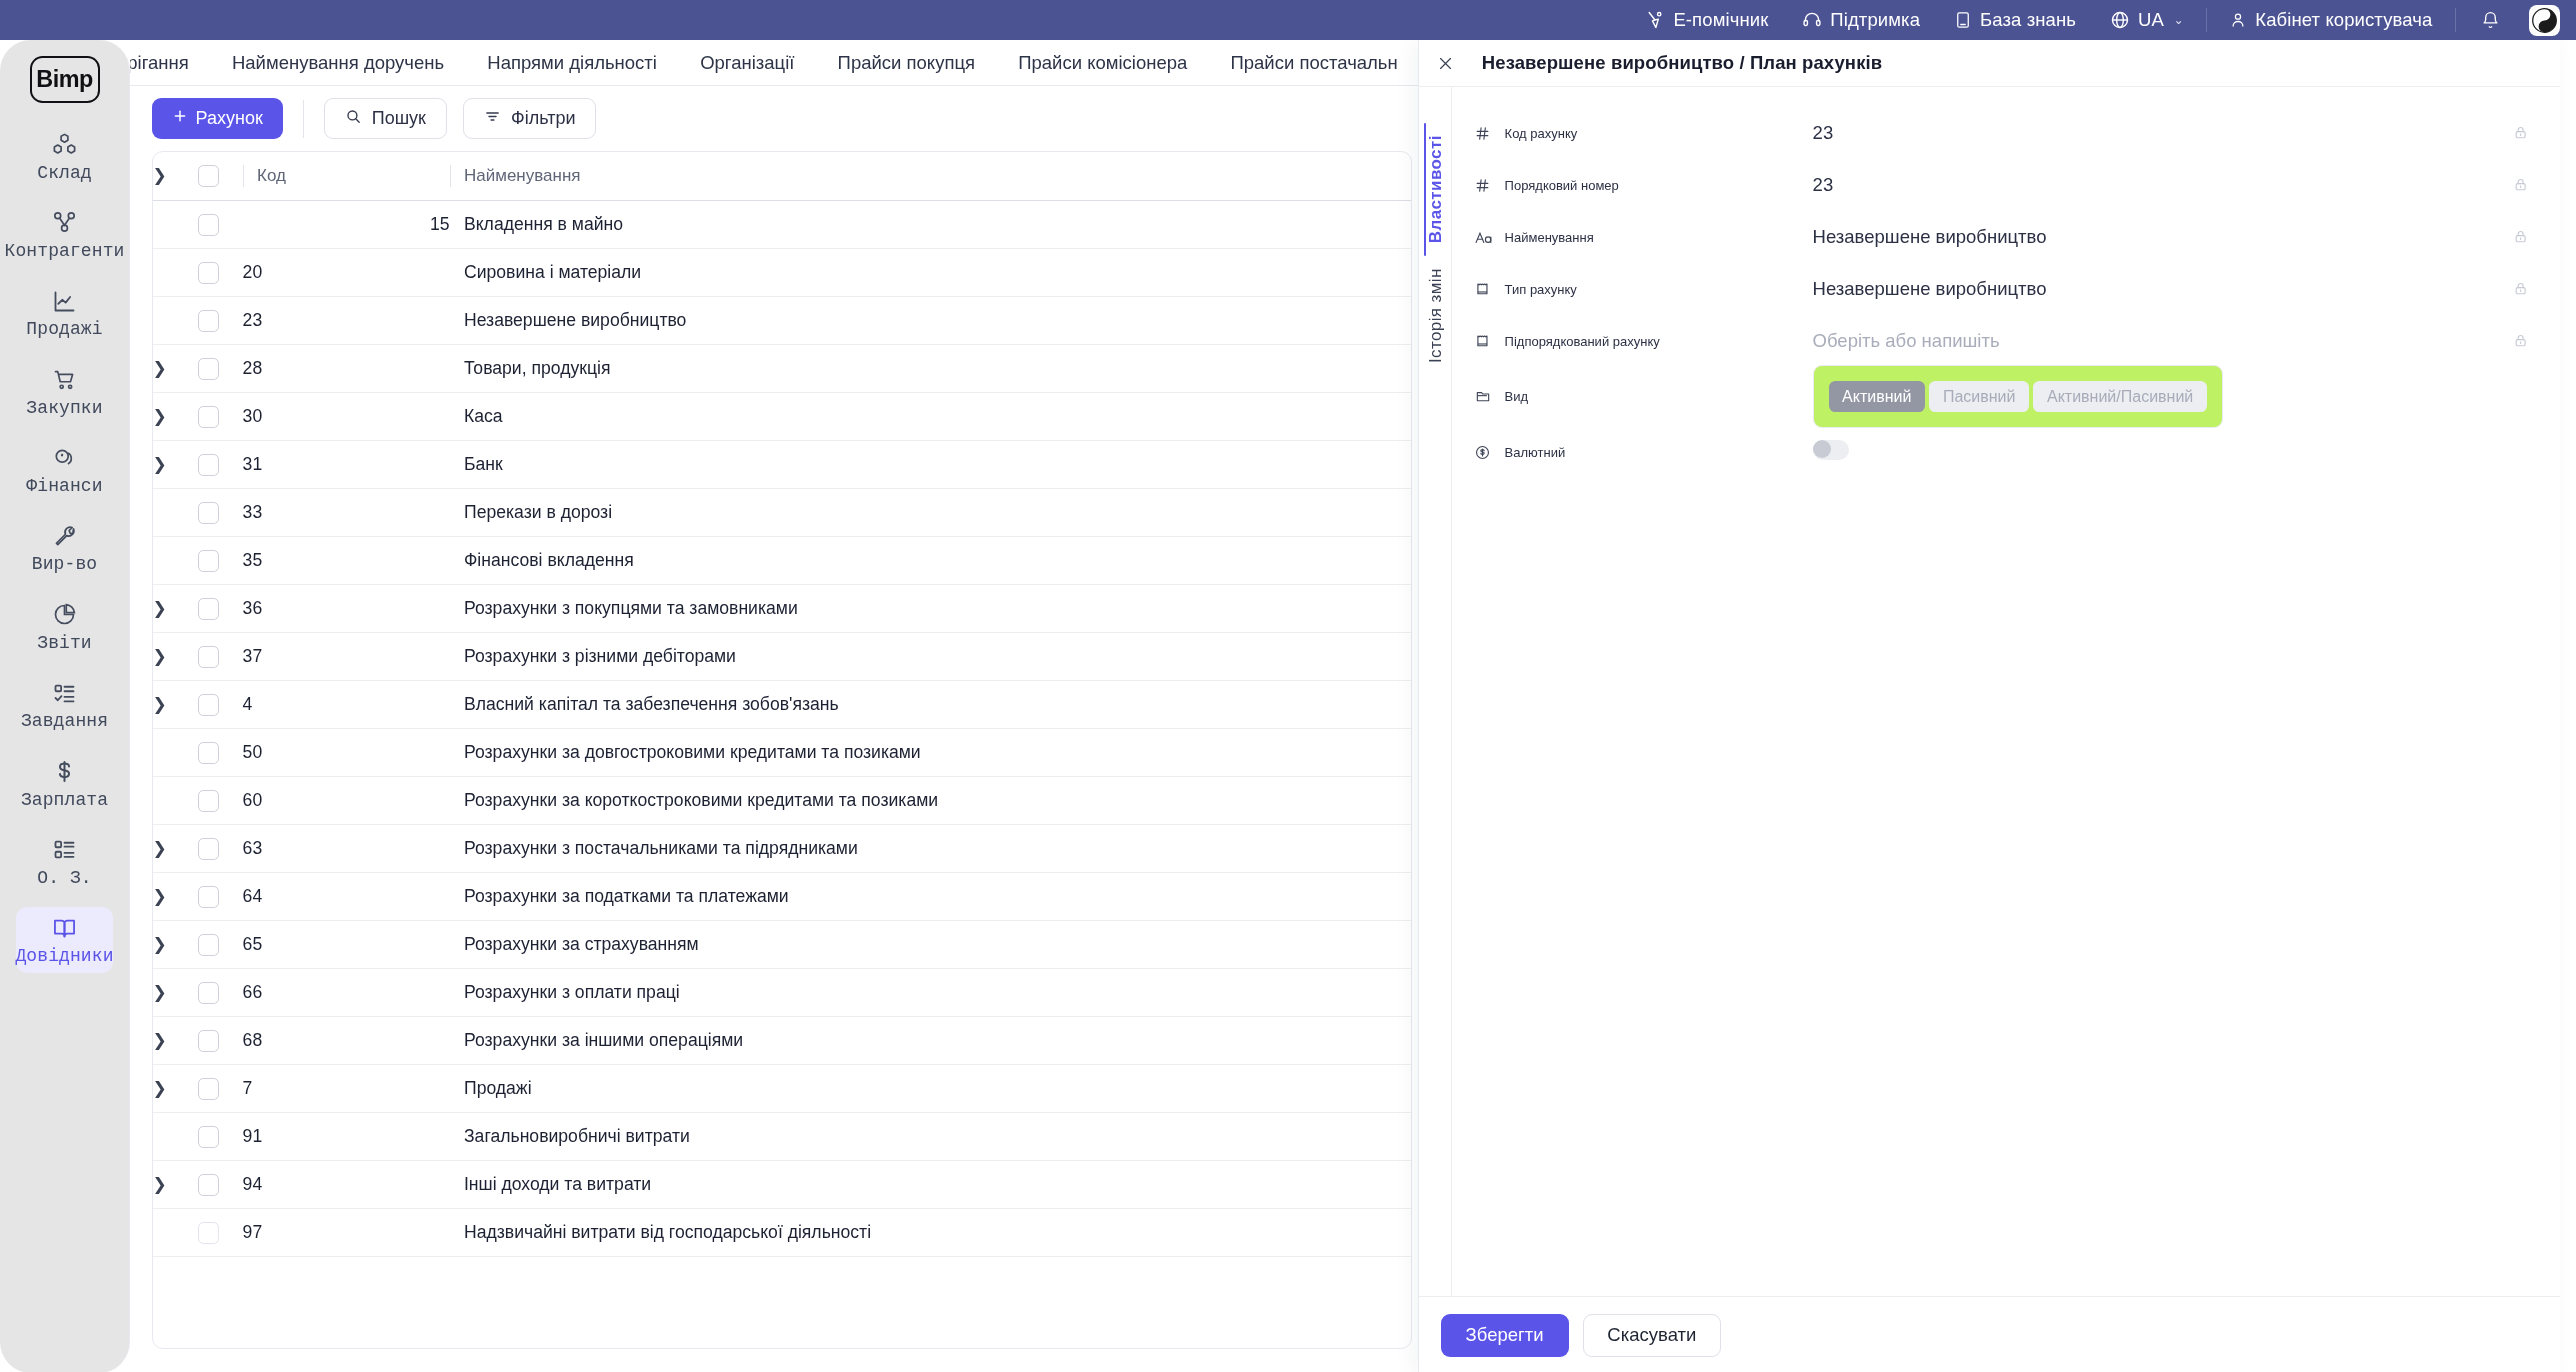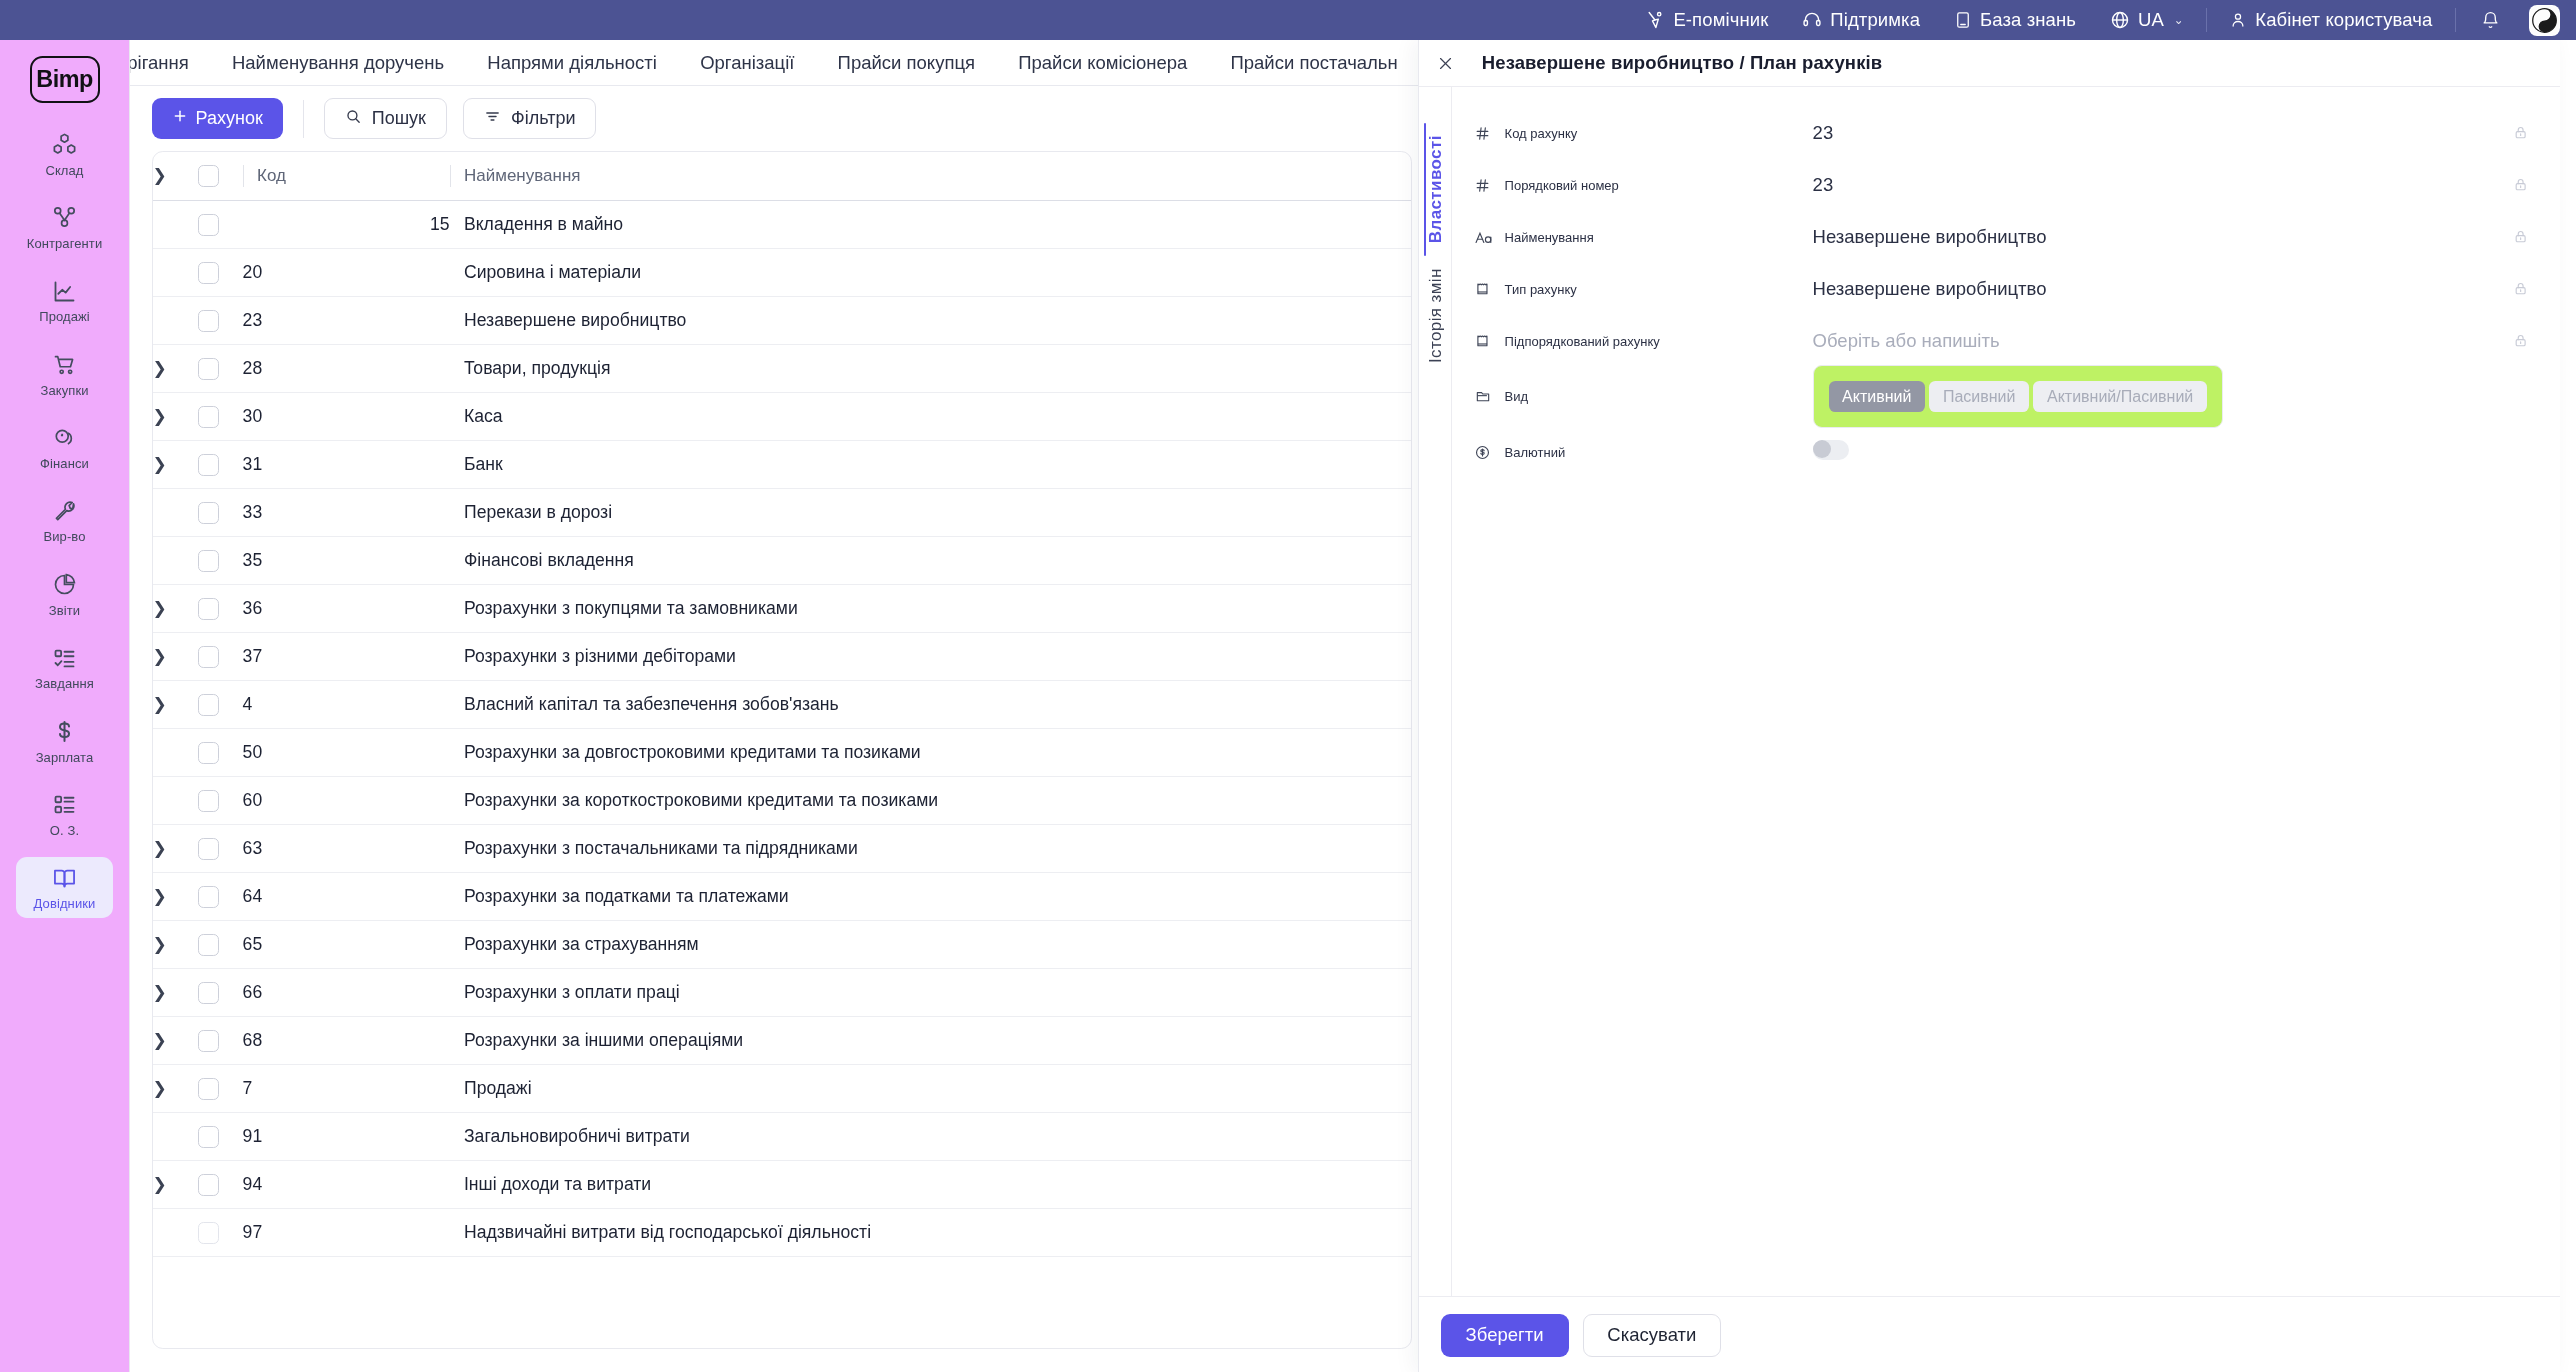--- a/index.html
+++ b/index.html
@@ -35,41 +35,42 @@
     width: 31px; height: 31px; border-radius: 8px;
     margin-left: 9px; overflow: hidden; cursor: pointer;
     background: #ffffff; display: flex; align-items:center; justify-content:center;
     flex: 0 0 auto;
   }
 
   
   .sidebar {
     position: absolute; top: 40px; left: 0;
     width: 130px; height: 1333px;
-    background: #f0abfc;
+    background: #e5e5e5;
     border-right: 0.9px solid #e8e9ef;
     display: flex; flex-direction: column; align-items: center;
     z-index: 30;
+    border-radius: 31px;
   }
   .logo {
     margin-top: 16px; margin-bottom: 20px;
     width: 70px; height: 47px;
     border: 2.7px solid #111115; border-radius: 12.6px;
     display: flex; align-items: center; justify-content: center;
     font-weight: bold; font-size: 23.4px; color: #111115;
     letter-spacing: -0.5px;
     cursor: pointer;
   }
   .nav-item {
     width: 97px; padding: 8px 0 7.2px;
     display: flex; flex-direction: column; align-items: center; gap: 4.5px;
     border-radius: 10.8px; margin-bottom: 11.7px; cursor: pointer;
   }
   .nav-item .nv-ico { color: #444c5e; display:flex; }
-  .nav-item .nv-lbl { font-size: 13px; color: #41495c; letter-spacing: 0.1px; }
+  .nav-item .nv-lbl { font-size: 18px; color: #41495c; letter-spacing: 0.1px; font-family: Liberation Mono, monospace; }
   .nav-item.active { background: #eceafd; }
   .nav-item.active .nv-ico { color: #5b54e8; }
   .nav-item.active .nv-lbl { color: #5b54e8; }
 
   
   .main {
     position: absolute; top: 40px; left: 130px;
     width: 1304px; height: 1333px;
     background: #ffffff;
     overflow: hidden;

